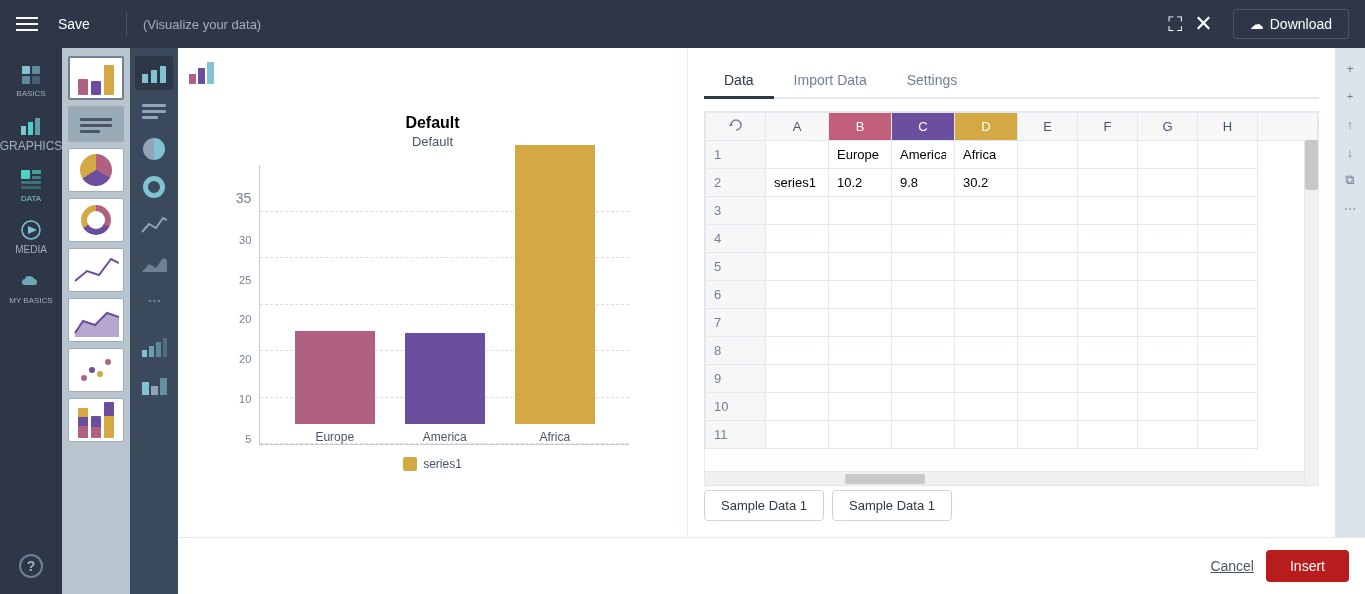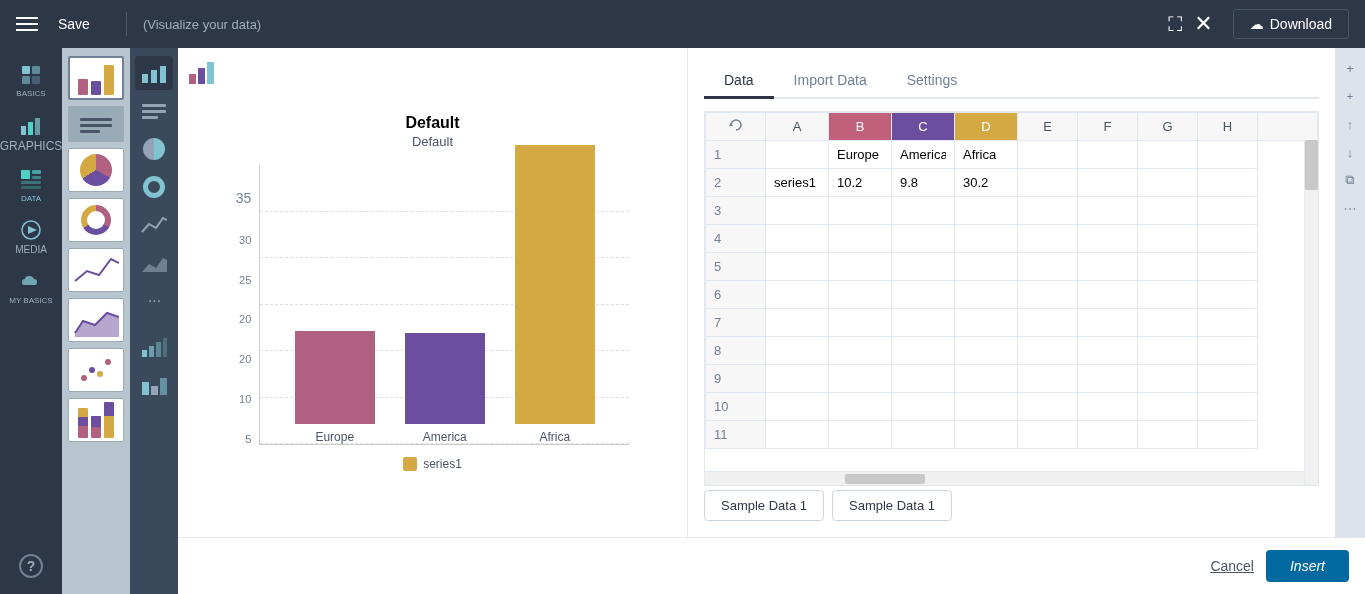--- a/index.html
+++ b/index.html
@@ -226,28 +226,27 @@
     }
     .btn-cancel {
       background: none;
       border: none;
       color: #4a5568;
       font-size: 14px;
       cursor: pointer;
       text-decoration: underline;
     }
     .btn-insert {
-      background: #0369a1;
+      background: #b91c1c;
       color: white;
       border: none;
       padding: 8px 24px;
       border-radius: 4px;
       font-size: 14px;
       cursor: pointer;
-      font-style: italic;
     }
 
     
     .left-icon-strip {
       width: 68px;
       background: #3a4a5c;
       display: flex;
       flex-direction: column;
       align-items: center;
       padding-top: 8px;

